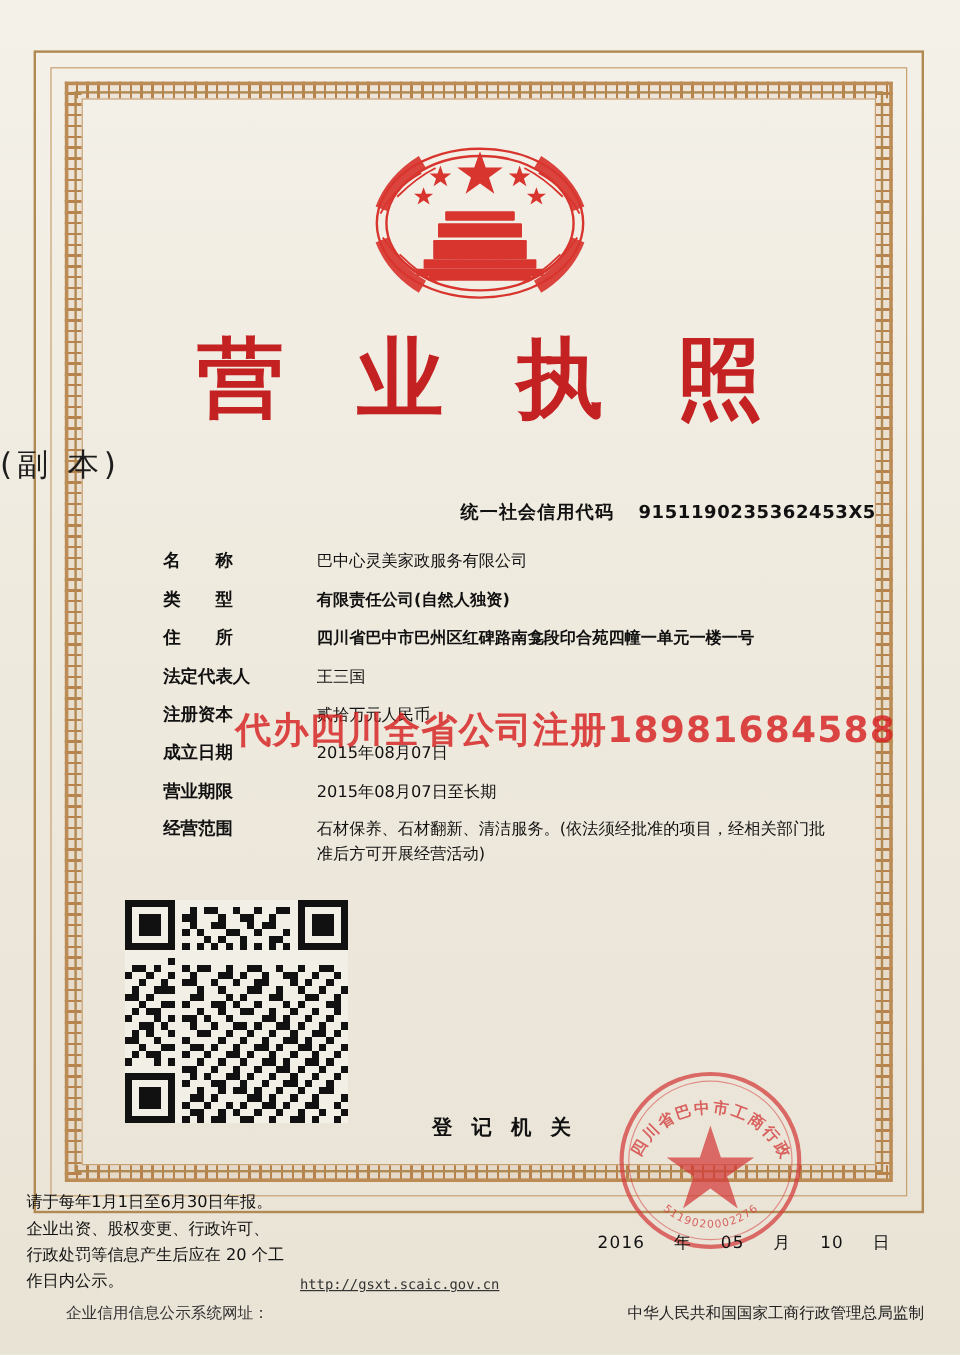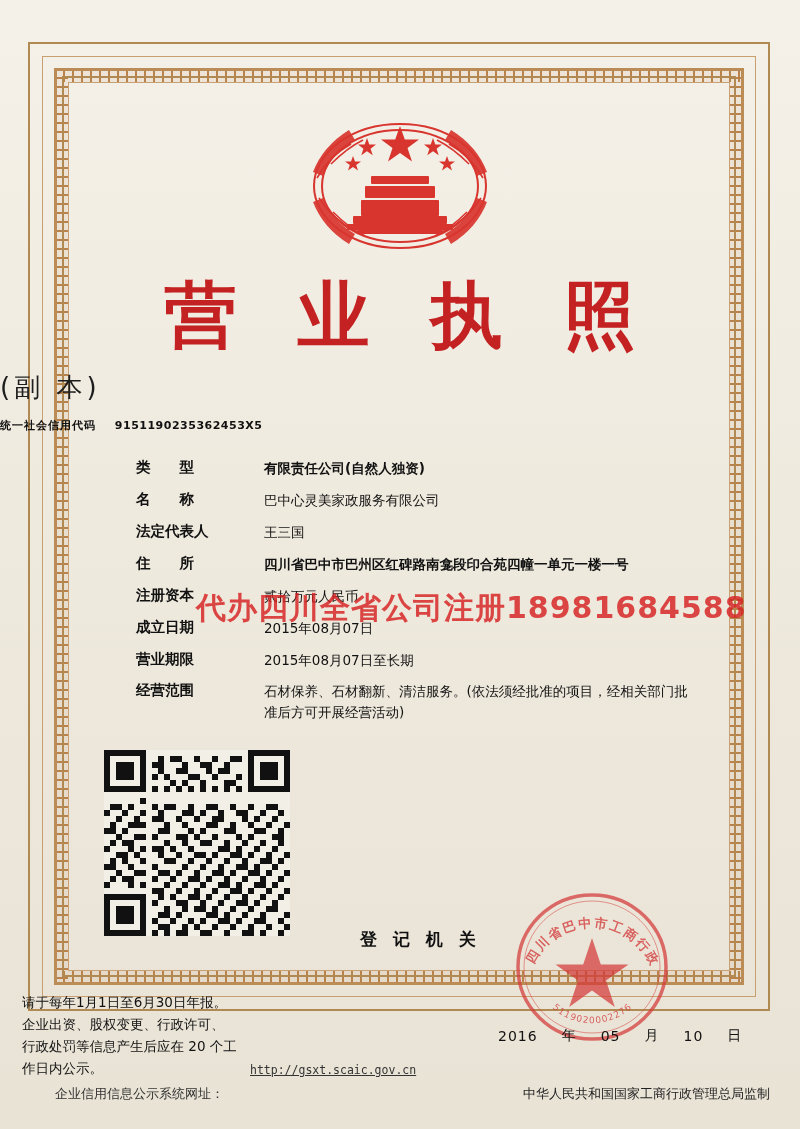--- a/index.html
+++ b/index.html
@@ -69,22 +69,22 @@
     text-indent:18px;
   }
   .subtitle{
     position:absolute;left:0;right:0;top:370px;
     font-size:26px;color:#1d1d1d;letter-spacing:4px;
   }
 
   
   .credit{
     position:absolute;left:0;right:70px;top:418px;
-    text-align:left;
-    font-size:11px;color:#111;letter-spacing:1px;
+    text-align:right;
+    font-size:15px;color:#111;letter-spacing:1px;
     font-weight:bold;
   }
   .credit .code{letter-spacing:0.5px;}
 
   
   .fields{
     position:absolute;left:136px;top:458px;right:74px;
   }
   .row{
     display:flex;align-items:flex-start;
@@ -222,34 +222,34 @@
   <div class="title">营 业 执 照</div>
   <div class="subtitle">(副 本)</div>
 
   <div class="credit">
     <span>统一社会信用代码</span>
     <span class="code" style="margin-left:14px">9151190235362453X5</span>
   </div>
 
   <div class="fields" id="fields">
       <div class="row">
+        <div class="lbl">名　　称</div>
+        <div class="val">巴中心灵美家政服务有限公司</div>
+      </div>
+      <div class="row">
         <div class="lbl">类　　型</div>
         <div class="val bold">有限责任公司(自然人独资)</div>
       </div>
       <div class="row">
-        <div class="lbl">名　　称</div>
-        <div class="val">巴中心灵美家政服务有限公司</div>
+        <div class="lbl">住　　所</div>
+        <div class="val bold">四川省巴中市巴州区红碑路南龛段印合苑四幢一单元一楼一号</div>
       </div>
       <div class="row">
         <div class="lbl">法定代表人</div>
         <div class="val">王三国</div>
-      </div>
-      <div class="row">
-        <div class="lbl">住　　所</div>
-        <div class="val bold">四川省巴中市巴州区红碑路南龛段印合苑四幢一单元一楼一号</div>
       </div>
       <div class="row">
         <div class="lbl">注册资本</div>
         <div class="val">贰拾万元人民币</div>
       </div>
       <div class="row">
         <div class="lbl">成立日期</div>
         <div class="val">2015年08月07日</div>
       </div>
       <div class="row">

